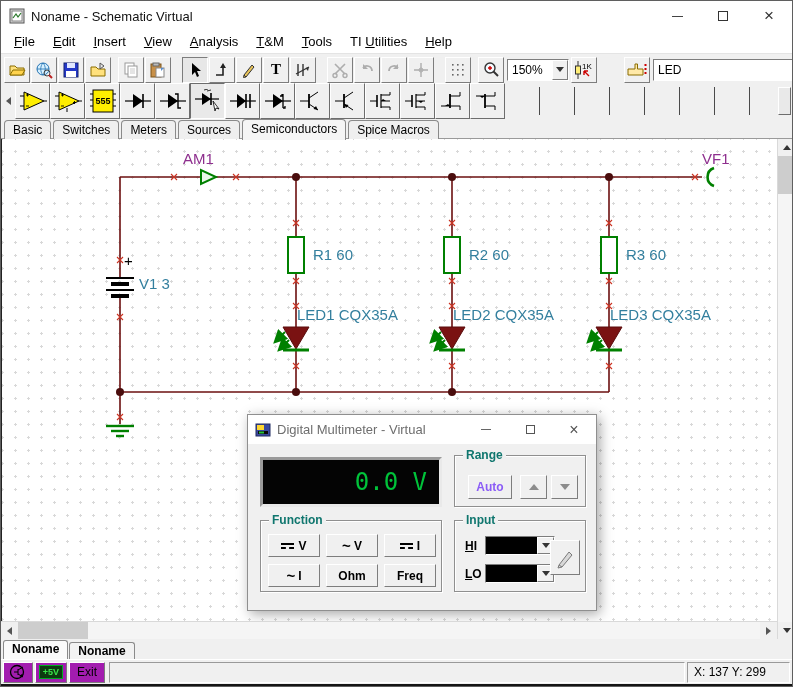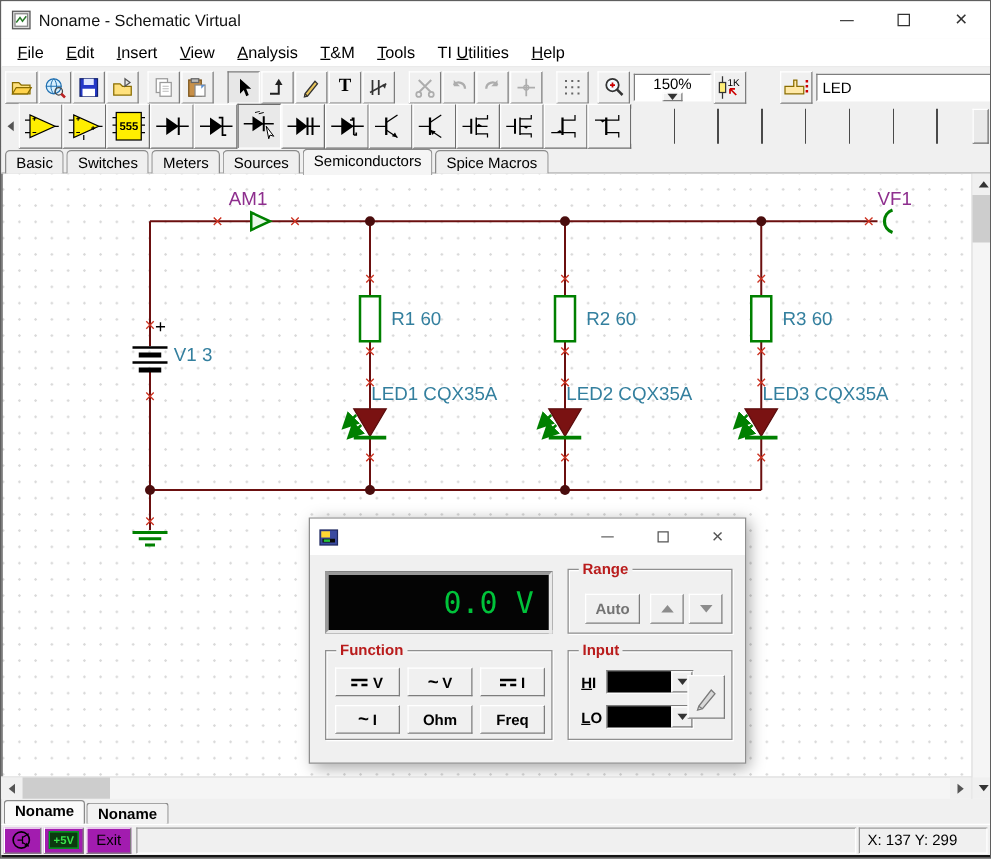--- a/index.html
+++ b/index.html
@@ -66,27 +66,27 @@
   .mm-ctrls { margin-left:auto; display:flex; height:100%;}
   .mc { width:44px; height:100%; display:flex; align-items:center; justify-content:center; color:#555; font-size:14px;}
   .mc .minline { width:10px; height:1px; background:#666; display:block;}
   .mc .maxbox { width:9px; height:9px; border:1px solid #555; display:block;}
   .mm-body { position:relative; height:167px; }
   .lcd { position:absolute; left:12px; top:13px; width:182px; height:50px; background:#040404;
          border:3px solid; border-color:#9a9a9a #e9e9e9 #e9e9e9 #9a9a9a;
          display:flex; align-items:center; justify-content:flex-end; }
   .lcd .lcdval { font-family:"DejaVu Sans Mono", monospace; font-size:24px; color:#00c33a; padding-right:12px; }
   .group { position:absolute; border:1px solid #8f8f8f; box-shadow:inset 1px 1px 0 #fff, 1px 1px 0 #fff; }
-  .group .gtitle { position:absolute; top:-8px; left:8px; background:#f0f0f0; font-size:12px; font-weight:bold; padding:0 3px; color:#b91c1c;}
+  .group .gtitle { position:absolute; top:-8px; left:8px; background:#f0f0f0; font-size:12px; font-weight:bold; padding:0 3px; color:#0f766e;}
   .g-range { left:206px; top:11px; width:132px; height:52px; }
   .g-func { left:12px; top:76px; width:182px; height:72px; }
   .g-input { left:206px; top:76px; width:132px; height:72px; }
   .btn3d { background:#f0f0f0; border:1px solid; border-color:#ffffff #7d7d7d #7d7d7d #ffffff; font-size:12px; font-weight:bold; color:#000;
            display:flex; align-items:center; justify-content:center; }
-  .btn3d.disabled { color:#737373; }
+  .btn3d.disabled { color:#8b5cf6; }
   .g-range .autobtn { position:absolute; left:13px; top:19px; width:44px; height:24px; }
   .g-range .upbtn { position:absolute; left:65px; top:19px; width:27px; height:24px; }
   .g-range .dnbtn { position:absolute; left:96px; top:19px; width:27px; height:24px; }
   .garrow-up { width:0;height:0;border-left:5px solid transparent;border-right:5px solid transparent;border-bottom:6px solid #8c8c8c;}
   .garrow-dn { width:0;height:0;border-left:5px solid transparent;border-right:5px solid transparent;border-top:6px solid #8c8c8c;}
   .fgrid { position:absolute; left:7px; top:13px; width:168px; display:grid; grid-template-columns:52px 52px 52px; grid-gap:7px 6px;}
   .fbtn { height:23px; }
   .dcicon { display:inline-block; width:13px; margin-right:4px; }
   .dcicon .solid { display:block; height:0; border-top:2px solid #000; }
   .dcicon .dash { display:block; height:0; border-top:2px dashed #000; margin-top:2px; }
@@ -265,21 +265,21 @@
         </svg>
     </div>
     <div class="gap6"></div>
     <div class="tbtn">
       <svg width="18" height="18" viewBox="0 0 18 18">
         <circle cx="8" cy="7" r="5" fill="#f4faff" stroke="#333" stroke-width="1.4"></circle>
         <path d="M6 7 h4 M8 5 v4" stroke="#c00" stroke-width="1.4"></path>
         <line x1="11.5" y1="10.5" x2="16" y2="15" stroke="#333" stroke-width="2"></line>
         </svg>
     </div>
-    <div class="combo" style="width:62px;flex-direction:column;">
+    <div class="combo" style="width:62px;">
       <span class="cval">150%</span>
       <span class="cbtn">
           <span class="arrow-down"></span>
         </span>
     </div>
     <div class="tbtn wide">
       <svg width="22" height="20" viewBox="0 0 22 20">
         <line x1="5" y1="1" x2="5" y2="19" stroke="#333"></line>
         <rect x="2.5" y="6" width="5" height="8" fill="#ffee77" stroke="#333"></rect>
         <text x="9" y="9" font-size="8" fill="#000">1K</text>
@@ -545,20 +545,21 @@
       </svg>
 
       <div class="mm">
         <div class="mm-title">
           <svg class="dlgicon" viewBox="0 0 16 16">
             <rect x="1" y="2" width="14" height="12" fill="#3a4aa0" stroke="#202a60"></rect>
             <rect x="2" y="3" width="7" height="5" fill="#ffd832"></rect>
             <rect x="3" y="9" width="10" height="3" fill="#0a0a0a"></rect>
             <rect x="4" y="9.5" width="5" height="2" fill="#27c33a"></rect>
           </svg>
+          <span class="dtitle">Digital Multimeter - Virtual</span>
           <div class="mm-ctrls">
             <div class="mc">
                 <span class="minline"></span>
               </div>
             <div class="mc">
                 <span class="maxbox"></span>
               </div>
             <div class="mc">
                 <span style="font-size:16px;">×</span>
               </div>

